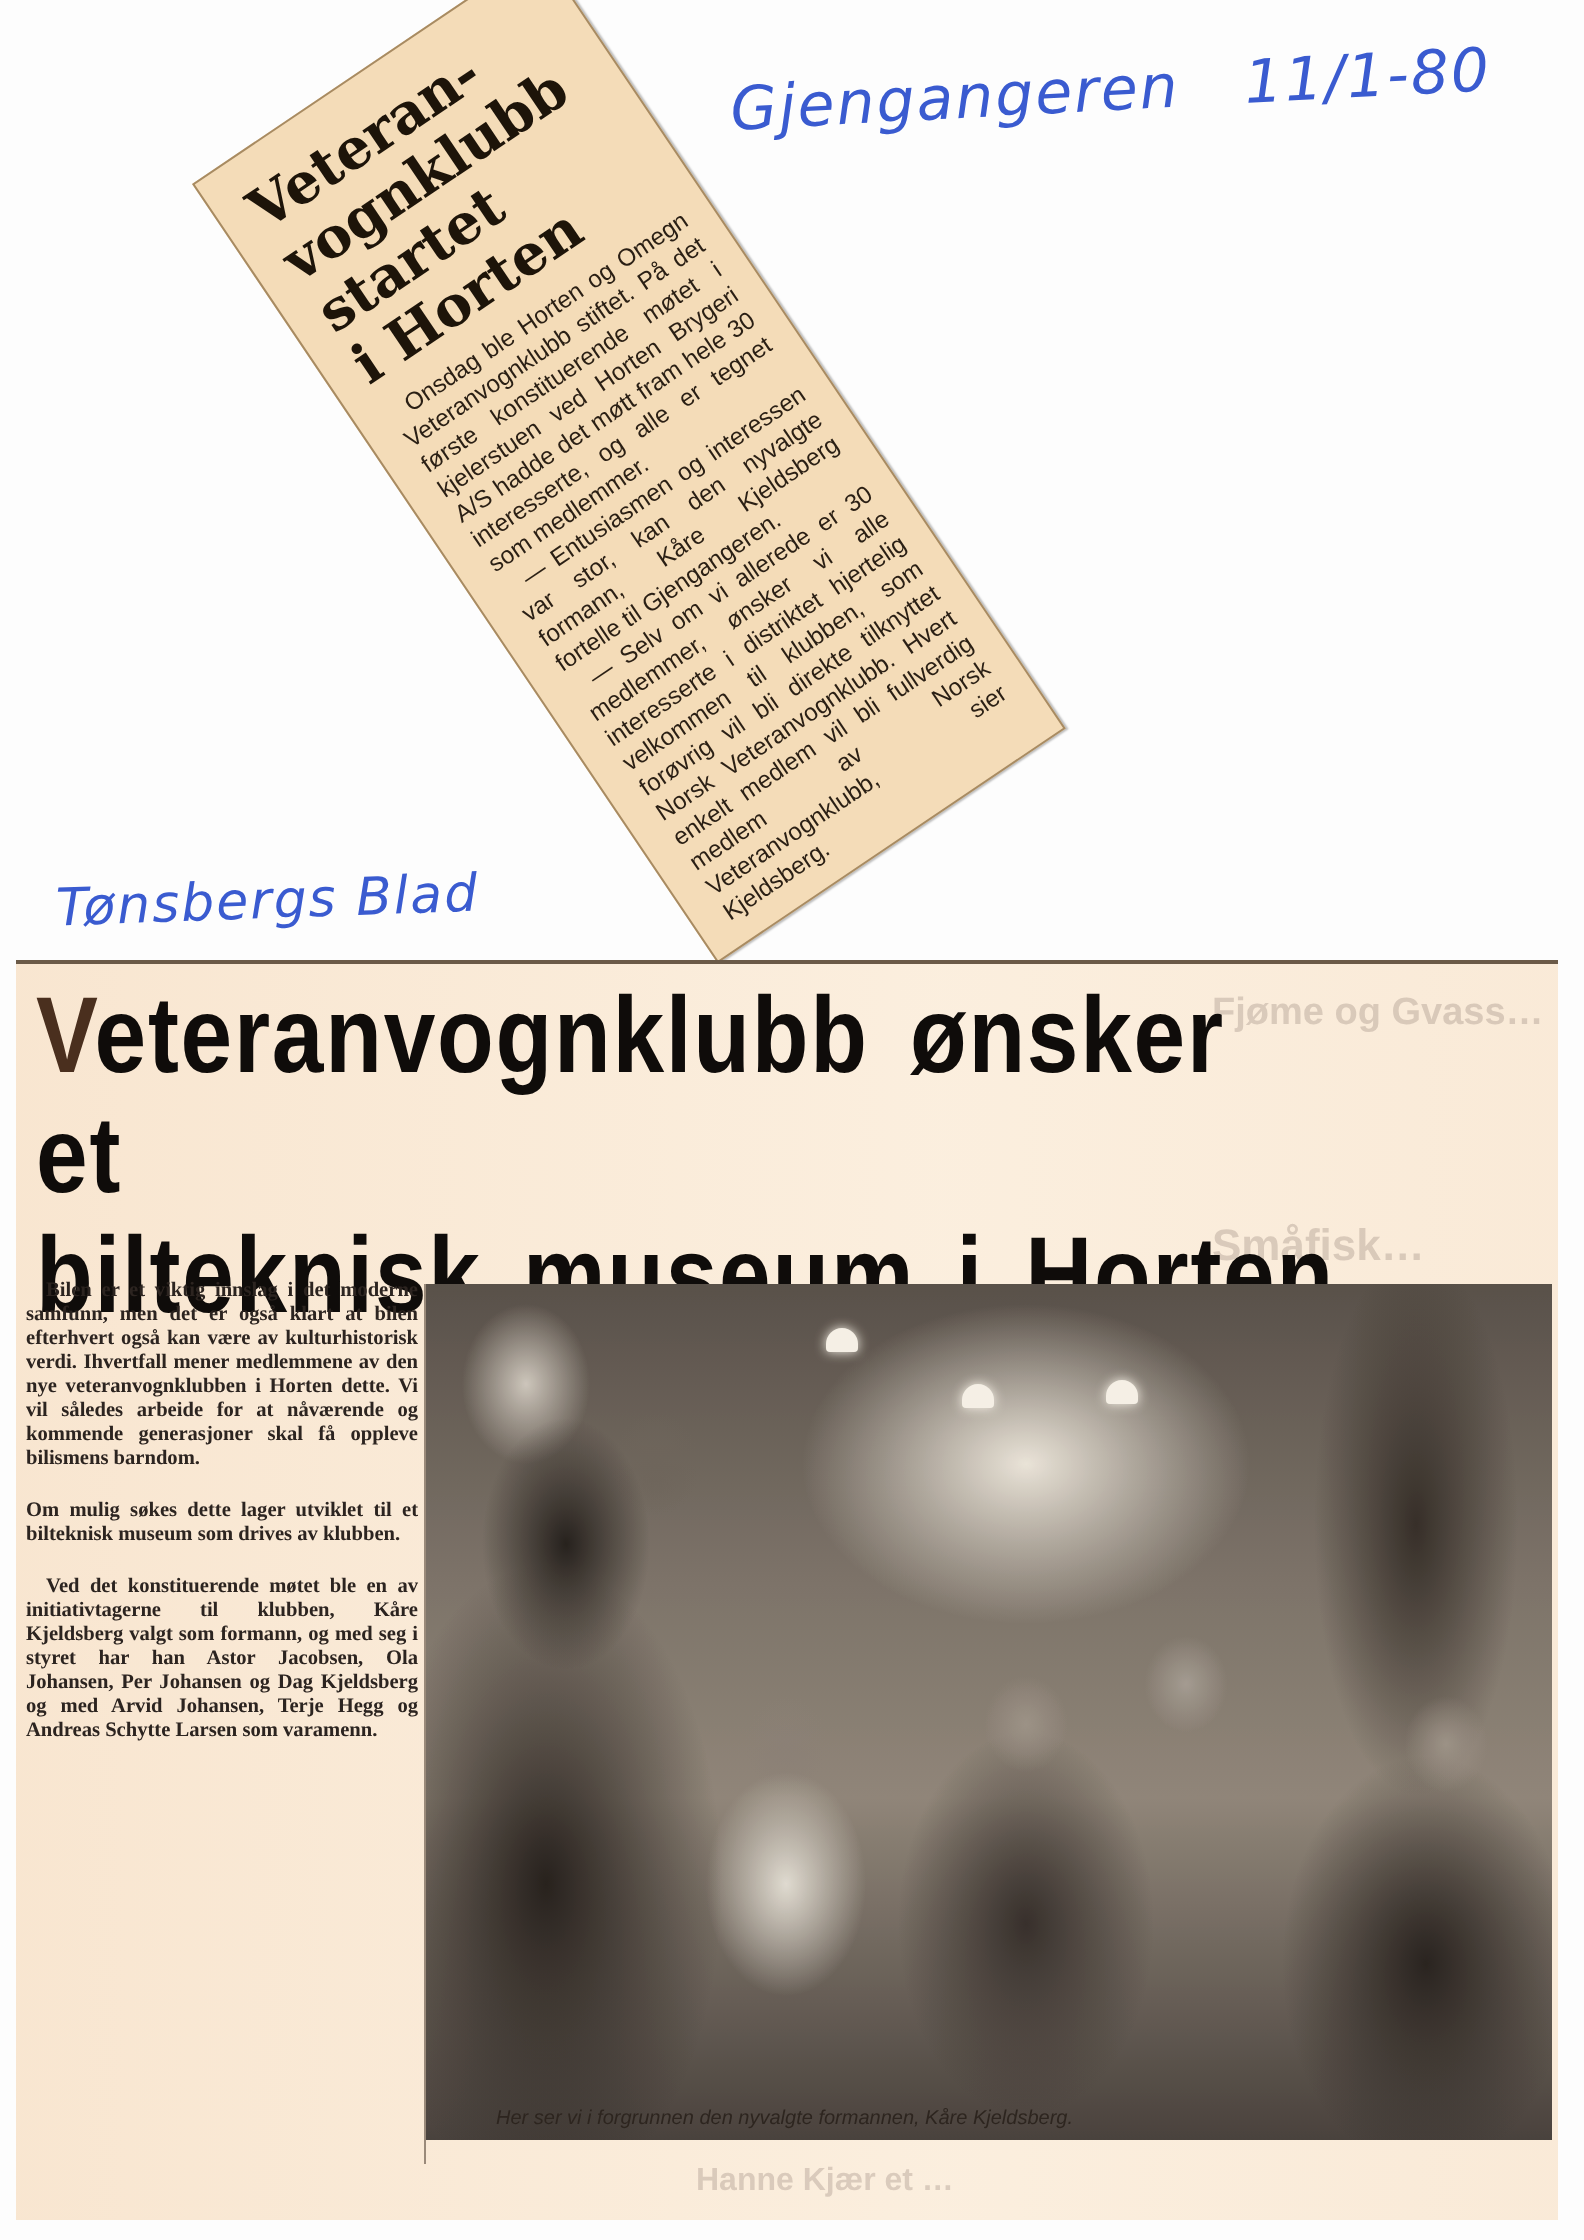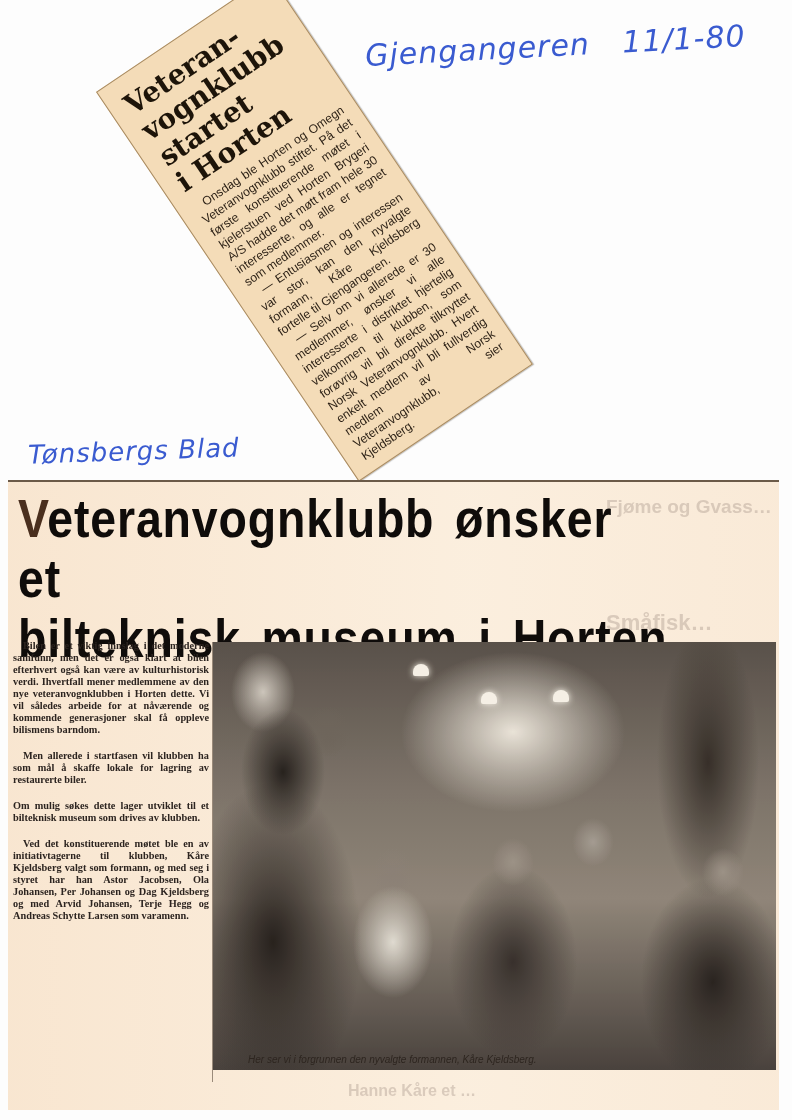--- a/index.html
+++ b/index.html
@@ -129,30 +129,29 @@
   <div class="clip1-body">
     <p>Onsdag ble Horten og Omegn Veteranvognklubb stiftet. På det første konstituerende møtet i kjelerstuen ved Horten Brygeri A/S hadde det møtt fram hele 30 interesserte, og alle er tegnet som medlemmer.</p>
     <p>— Entusiasmen og interessen var stor, kan den nyvalgte formann, Kåre Kjeldsberg fortelle til Gjengangeren.</p>
     <p>— Selv om vi allerede er 30 medlemmer, ønsker vi alle interesserte i distriktet hjertelig velkommen til klubben, som forøvrig vil bli direkte tilknyttet Norsk Veteranvognklubb. Hvert enkelt medlem vil bli fullverdig medlem av Norsk Veteranvognklubb, sier Kjeldsberg.</p>
   </div>
 </div>
 
 <div class="clip2">
   <div class="bleed" style="left:598px; top:14px; font-size:19px;">Fjøme og Gvass…</div>
   <div class="bleed" style="left:598px; top:128px; font-size:22px;">Småfisk…</div>
-  <div class="bleed" style="left:340px; top:600px; font-size:16px;">Hanne Kåre et …</div>
+  <div class="bleed" style="left:340px; top:600px; font-size:16px;">Hanne Kjær et …</div>
 
   <div class="headline">
     <div><span class="cap">V</span><span>eteranvognklubb ønsker et</span></div>
     <div>bilteknisk museum i Horten</div>
   </div>
 
   <div class="body-col">
     <p>Bilen er et viktig innslag i det moderne samfunn, men det er også klart at bilen efterhvert også kan være av kulturhistorisk verdi. Ihvertfall mener medlemmene av den nye veteranvognklubben i Horten dette. Vi vil således arbeide for at nåværende og kommende generasjoner skal få oppleve bilismens barndom.</p>
-    <p>Men allerede i startfasen vil klubben ha som mål å skaffe lokale for lagring av restaurerte biler.</p>
     <p class="noind">Om mulig søkes dette lager utviklet til et bilteknisk museum som drives av klubben.</p>
     <p>Ved det konstituerende møtet ble en av initiativtagerne til klubben, Kåre Kjeldsberg valgt som formann, og med seg i styret har han Astor Jacobsen, Ola Johansen, Per Johansen og Dag Kjeldsberg og med Arvid Johansen, Terje Hegg og Andreas Schytte Larsen som varamenn.</p>
   </div>
 
   <div class="col-rule"></div>
 
   <div class="photo" title="Meeting of the veteran car club; a man in a suit stands at left addressing seated men around a table">
     <div class="photo-lamps">
       <span style="left:200px; top:22px;"></span>
       <span style="left:268px; top:50px;"></span>

